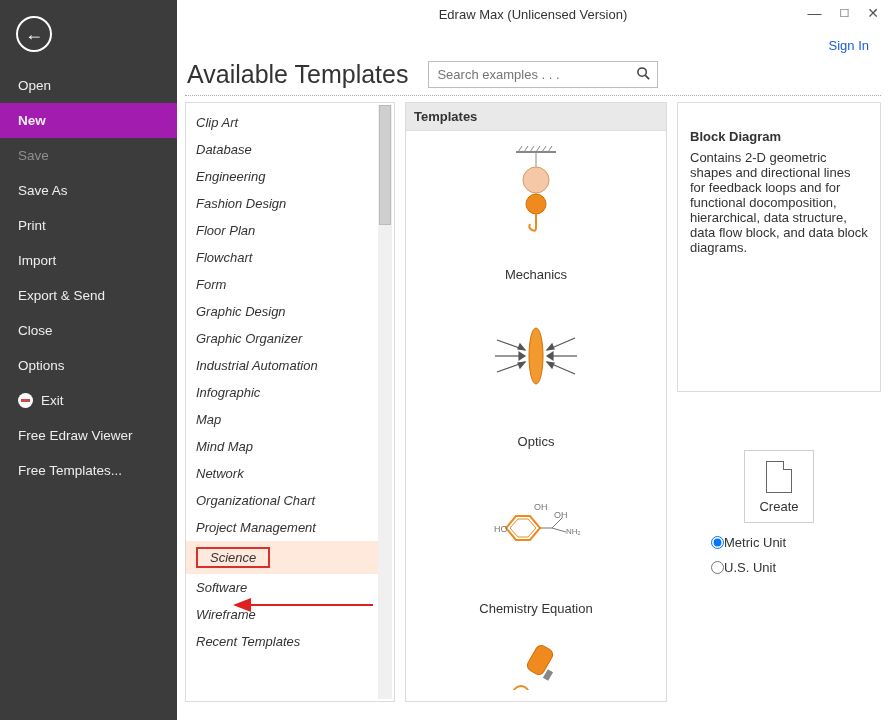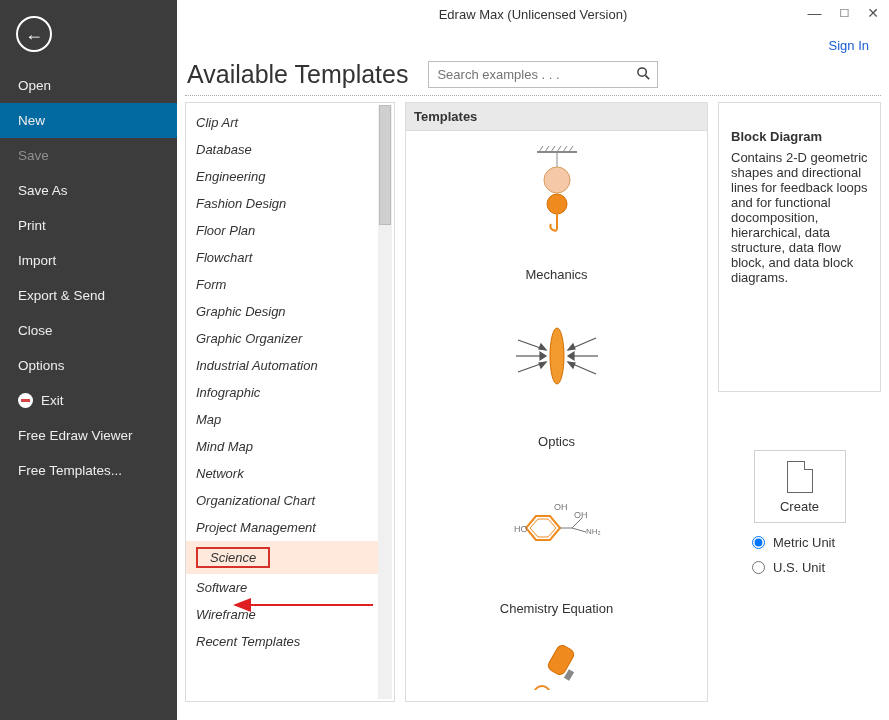--- a/index.html
+++ b/index.html
@@ -64,21 +64,21 @@
     cursor: pointer;
     color:#fff;
     font-size:18px;
   }
   .side-item {
     padding: 10px 18px;
     font-size: 13.5px;
     cursor: pointer;
     color: #eee;
   }
-  .side-item.active { background: #0369a1; }
+  .side-item.active { background: #a21caf; font-weight: bold; }
   .side-item.disabled { color: #8f8f8f; }
   .side-item.exit { display: flex; align-items: center; gap: 8px; }
   .exit-icon {
     width: 15px; height: 15px;
     border-radius: 50%;
     background: #fff;
     position: relative;
     display:inline-block;
   }
   .exit-icon::before {
@@ -152,21 +152,21 @@
   .cat-item.highlight {
     background: #ffe9dc;
     position: relative;
   }
   .cat-item.highlight .box {
     border: 2px solid #d7312b;
     padding: 1px 12px;
     display:inline-block;
   }
   .tpl-col {
-    width: 303px;
+    width: 262px;
     border: 1px solid #dcdcdc;
     height: 600px;
     overflow:hidden;
   }
   .tpl-head {
     background:#e9e9e9;
     font-weight:700;
     padding: 6px 8px;
     font-size:13px;
     border-bottom:1px solid #dcdcdc;
@@ -202,21 +202,21 @@
   .desc-title { font-weight:700; margin-bottom: 6px; display:block;}
   .create-wrap {
     display:flex;
     flex-direction:column;
     align-items:center;
     gap:12px;
     margin-top: 40px;
   }
   .create-btn {
     border:1px solid #cfcfcf;
-    width: 92px;
+    width: 70px;
     padding: 10px 0 8px;
     text-align:center;
     cursor:pointer;
     font-size:13px;
     background:#fff;
   }
   .create-btn .page-ico {
     width: 26px; height:32px; margin:0 auto 6px;
     border:1px solid #666;
     position:relative;
@@ -230,21 +230,21 @@
     border-bottom:1px solid #666;
   }
   .unit-radios {
     display:flex;
     flex-direction:column;
     gap:10px;
     align-self:flex-start;
     margin-left:34px;
     font-size:13px;
   }
-  .unit-radios label { display:flex; align-items:center; gap:8px; cursor:pointer;}
+  .unit-radios label { display:flex; align-items:center; cursor:pointer;}
   .arrow-annot {
     position:absolute;
     left: 233px;
     top: 596px;
     width:140px;
     height:18px;
     pointer-events:none;
   }
 </style>
 </head>

